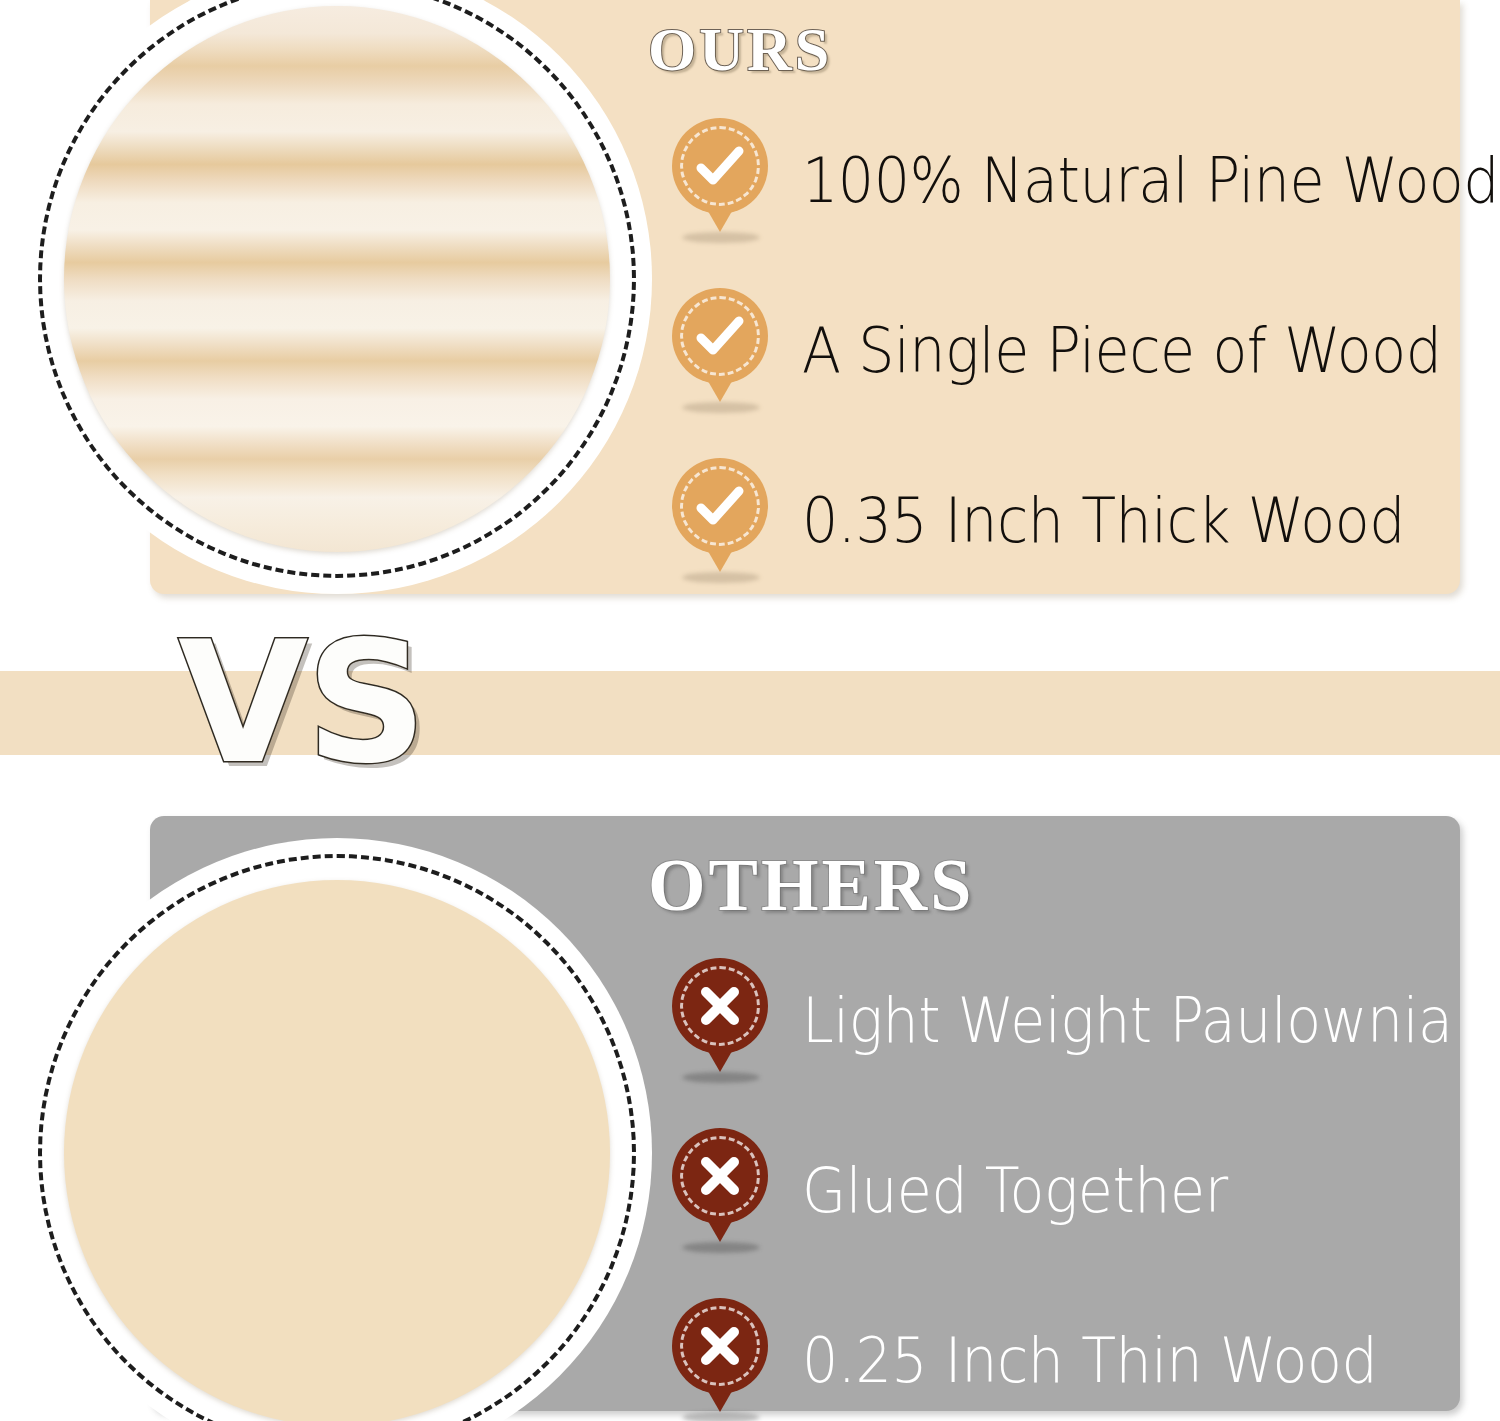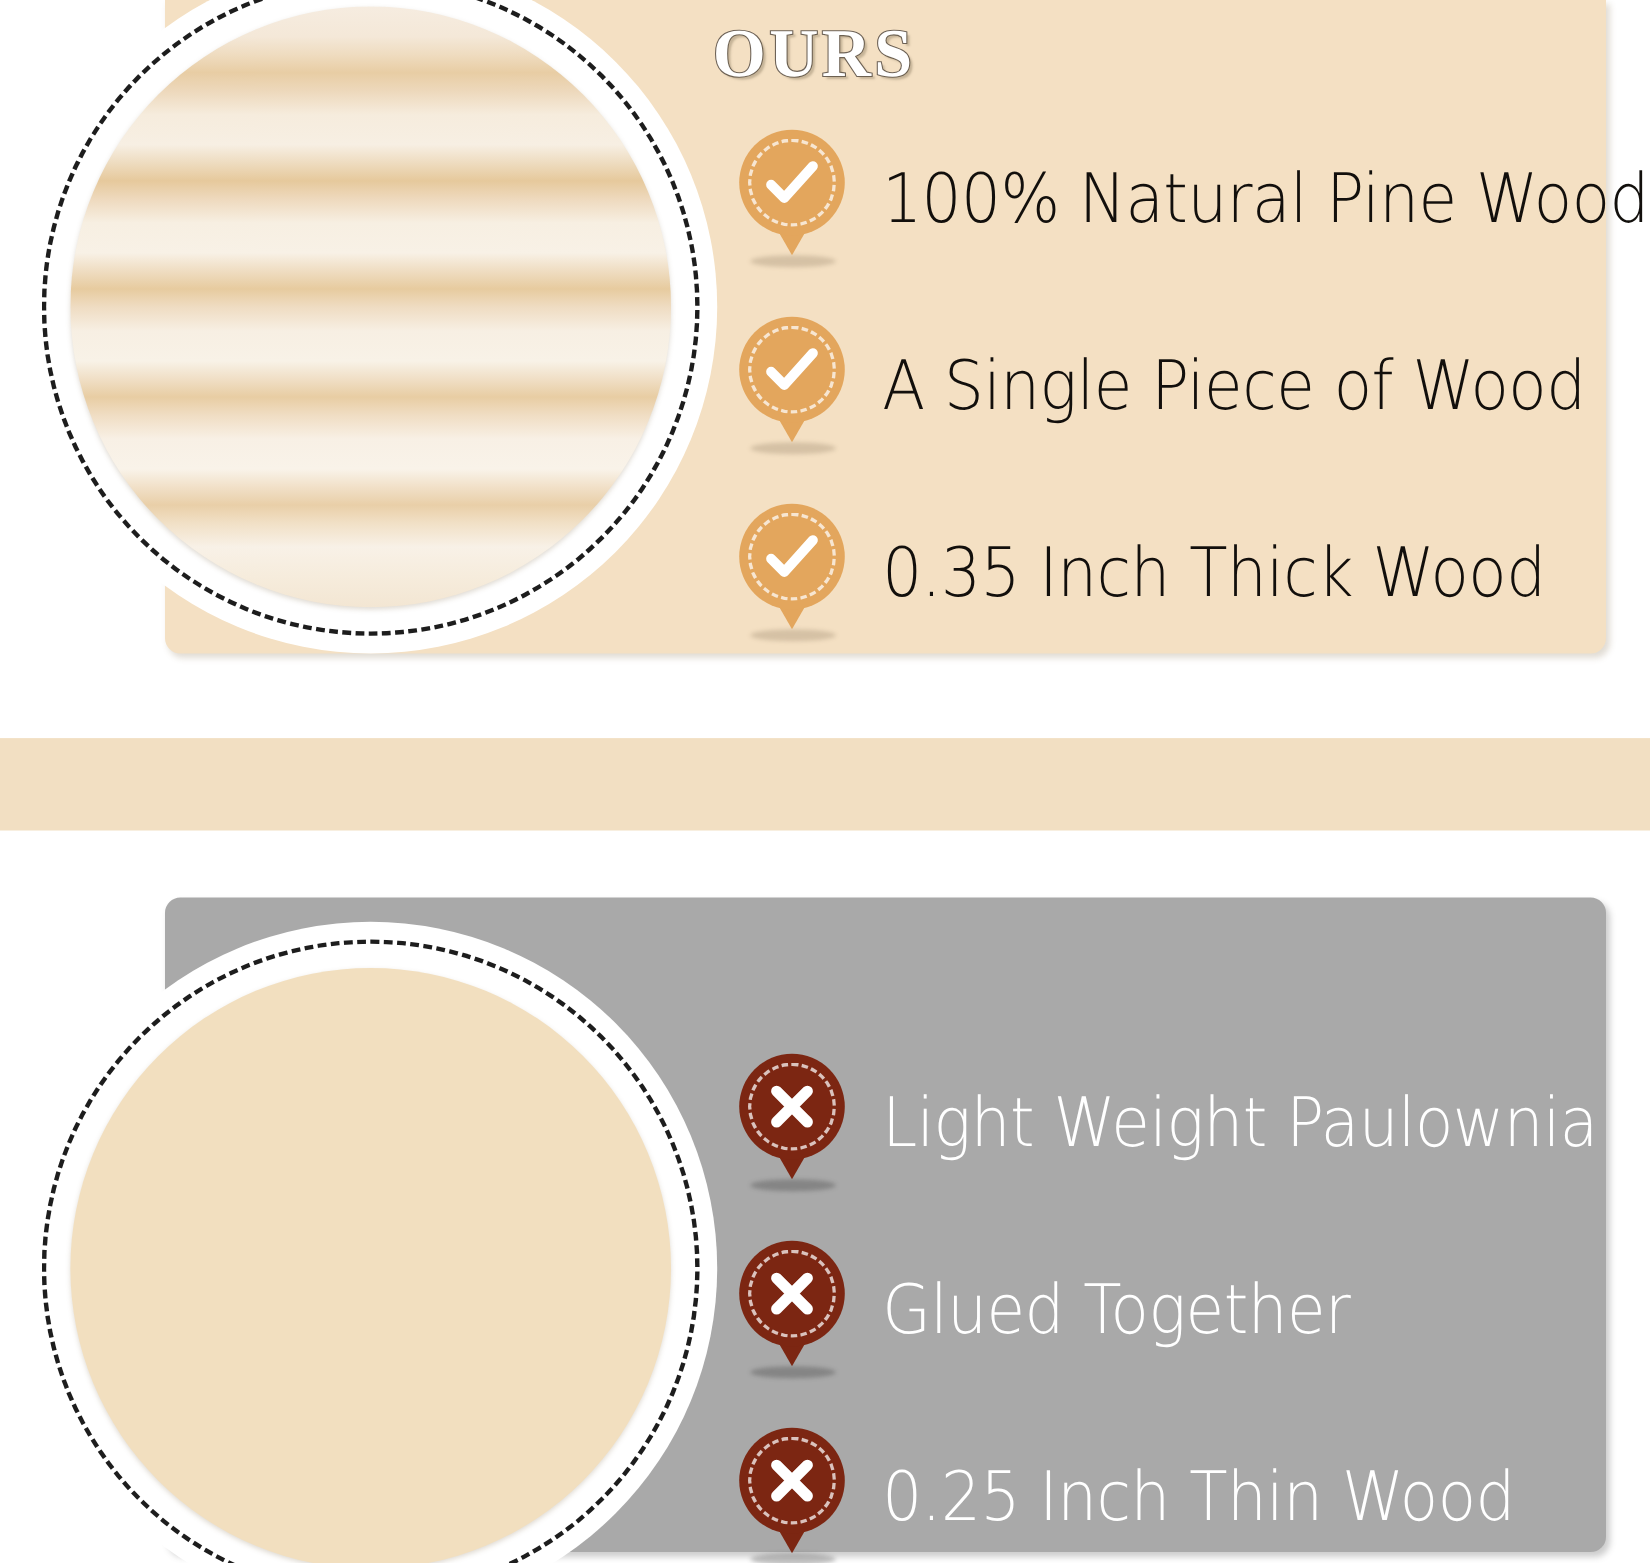--- a/index.html
+++ b/index.html
@@ -255,20 +255,21 @@
 </head>
 <body>
 
 <div class="stage">
 
   <div class="panel-ours"></div>
 
   <div class="panel-others"></div>
 
   <div class="vs-band"></div>
+  <div class="vs-word">VS</div>
 
   <div class="disc disc-top">
     <div class="disc-dash dash"></div>
     <div class="disc-wood wood wood-pine"></div>
   </div>
 
   <div class="disc disc-bot">
     <div class="disc-dash dash"></div>
     <div class="disc-wood wood wood-paulownia"></div>
   </div>
@@ -314,20 +315,21 @@
           <svg class="glyph" viewBox="0 0 56 56">
             <path d="M9 30 L21 42 L47 13" fill="none" stroke="#ffffff" stroke-width="9" stroke-linecap="round" stroke-linejoin="round"></path>
           </svg>
         </div>
       </div>
       <div class="row-label label-dark">0.35 Inch Thick Wood</div>
     </div>
 
   </div>
 
+  <div class="heading heading-others">OTHERS</div>
 
   <div class="rows rows-others">
 
     <div class="row">
       <div class="badge-wrap">
         <div class="badge-shadow badge-shadow-dark"></div>
         <div class="badge-tail tail-x"></div>
         <div class="badge badge-x">
           <div class="badge-ring"></div>
           <svg class="glyph" viewBox="0 0 56 56">

